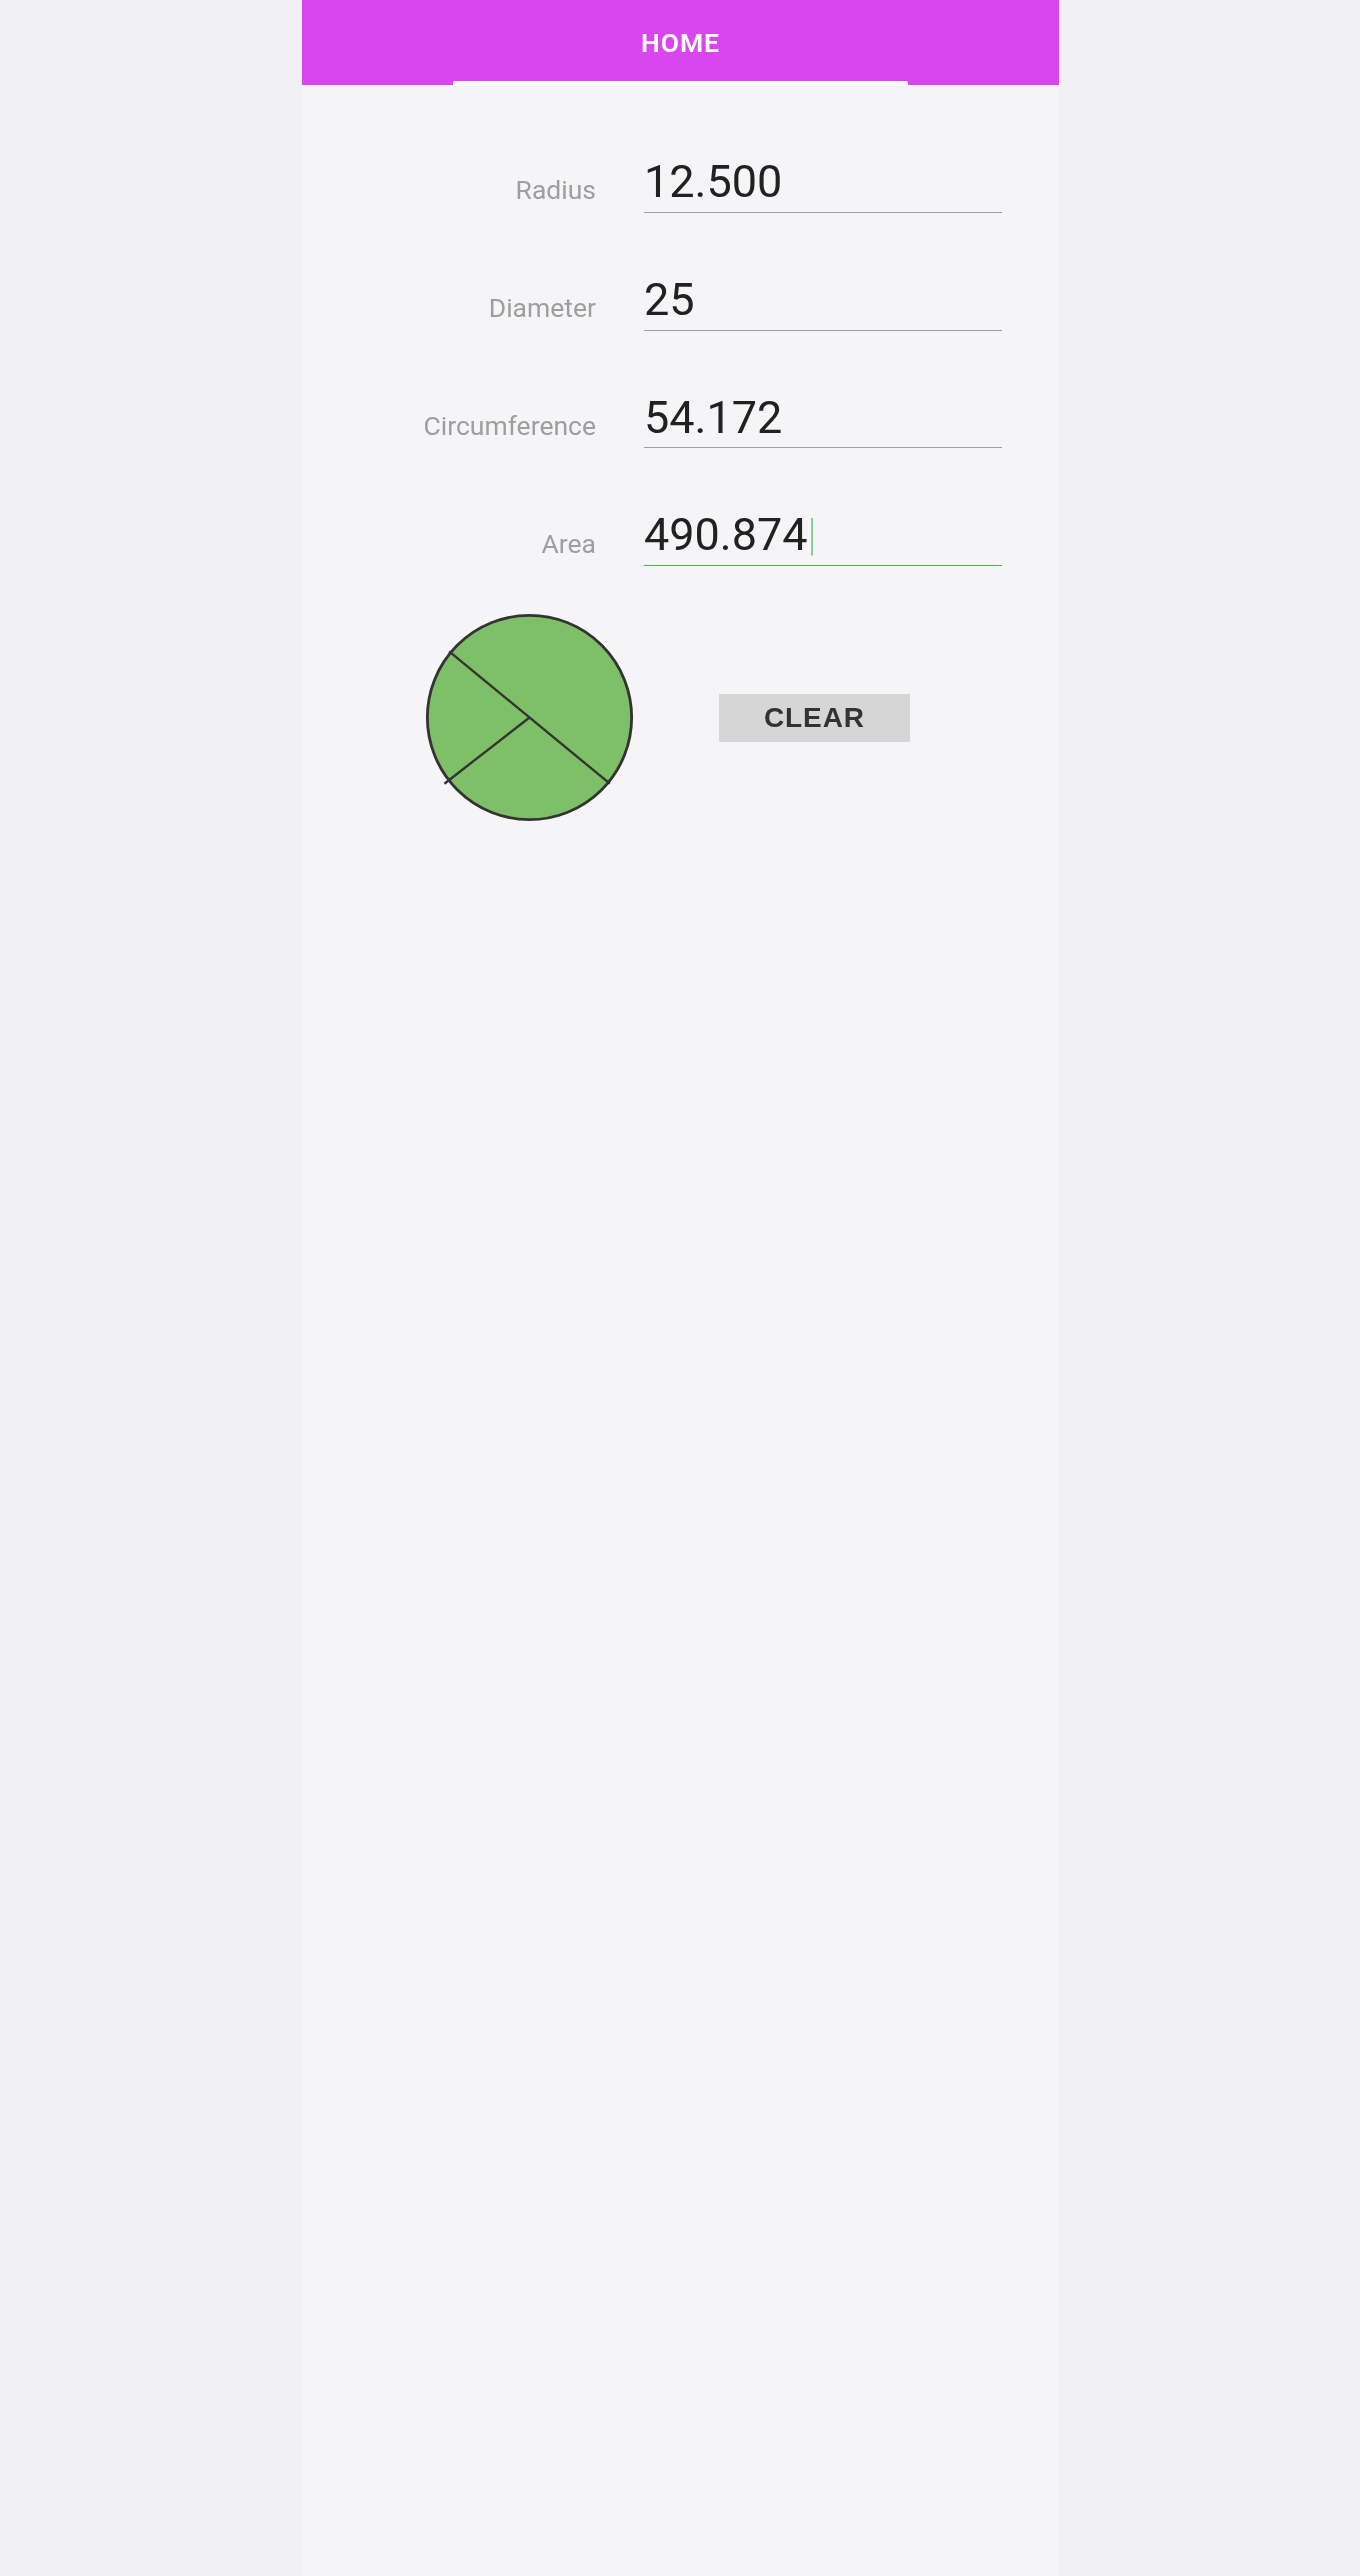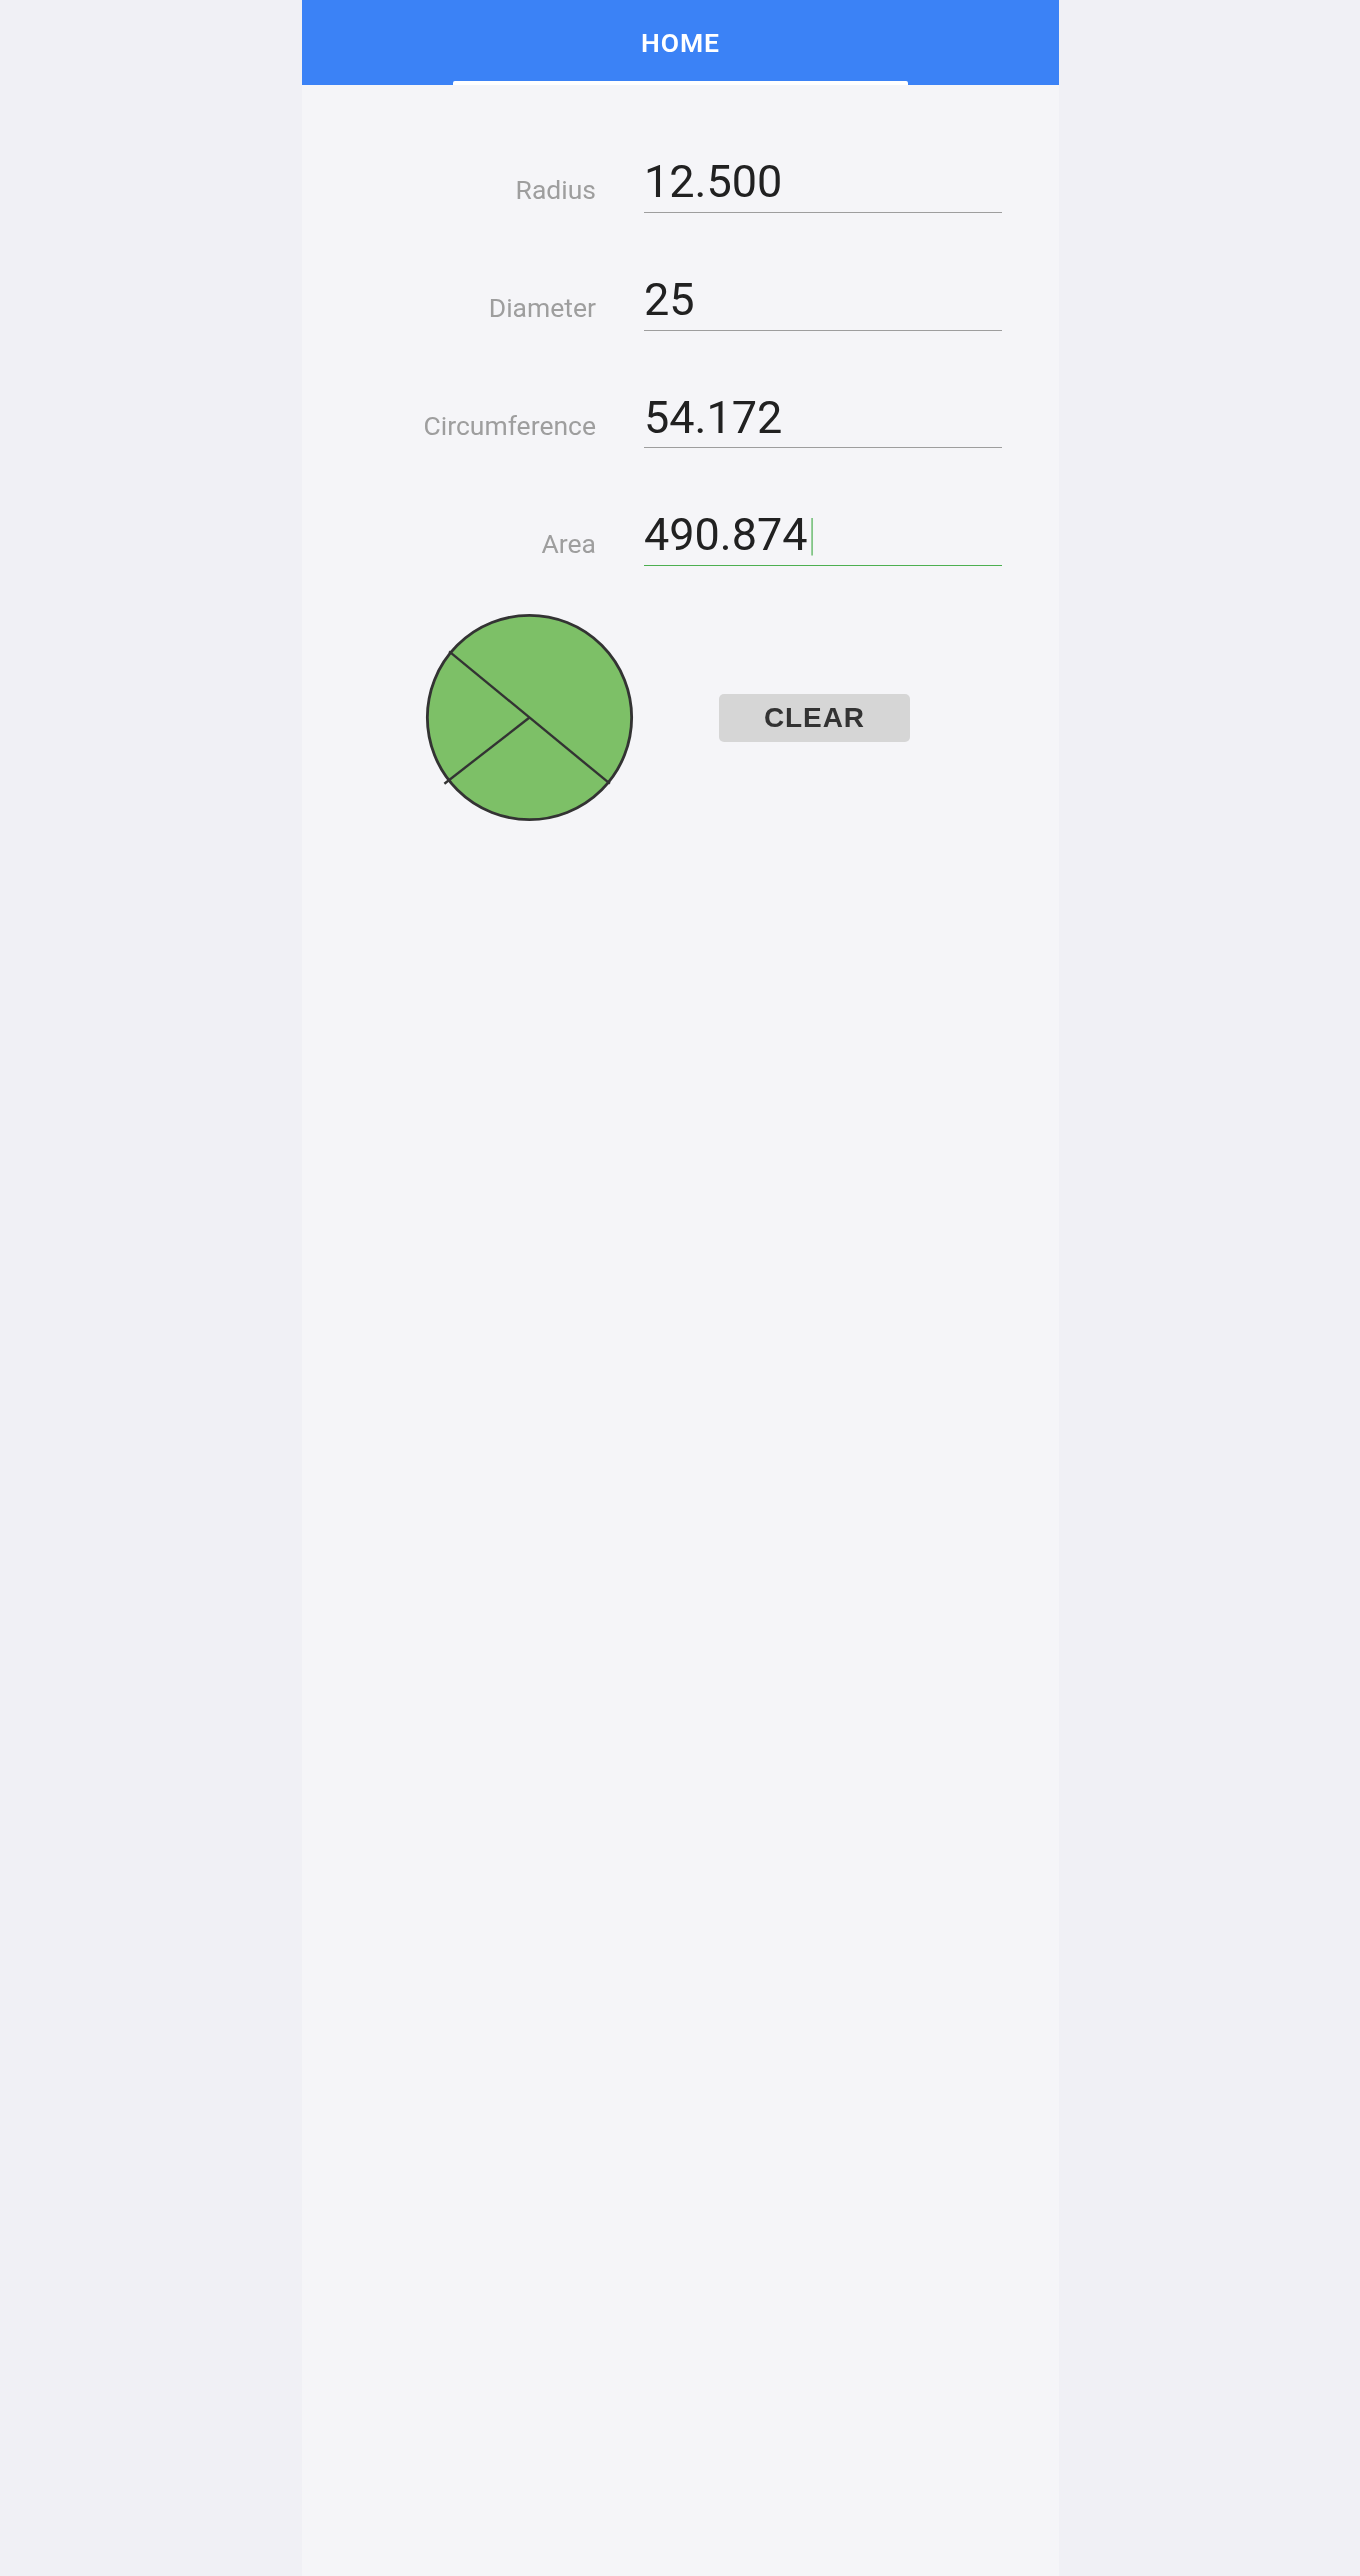--- a/index.html
+++ b/index.html
@@ -20,21 +20,21 @@
     .phone-container {
       width: 757px;
       min-height: 2576px;
       background-color: #f5f5f8;
       display: flex;
       flex-direction: column;
     }
 
     
     .tab-bar {
-      background-color: #3b82f6;
+      background-color: #d946ef;
       display: flex;
       flex-direction: row;
       height: 85px;
       align-items: flex-start;
     }
 
     .tab-item {
       flex: 1;
       display: flex;
       justify-content: center;
@@ -139,21 +139,21 @@
     .clear-button {
       background-color: #d6d6d6;
       border: none;
       padding: 8px 45px;
       font-size: 28px;
       font-weight: 700;
       letter-spacing: 0.9px;
       text-transform: uppercase;
       color: #333;
       cursor: pointer;
-      border-radius: 5px;
+      border-radius: 0;
     }
   </style>
 </head>
 <body>
 
 <div class="phone-container">
 
   <div class="tab-bar">
     <div class="tab-item active">
       <span>HOME</span>

